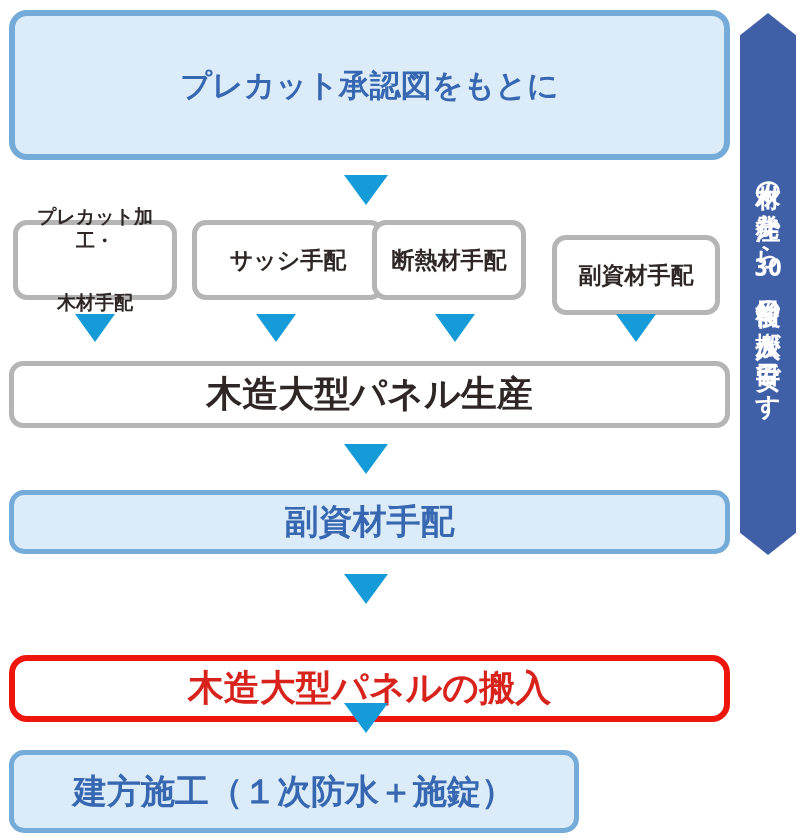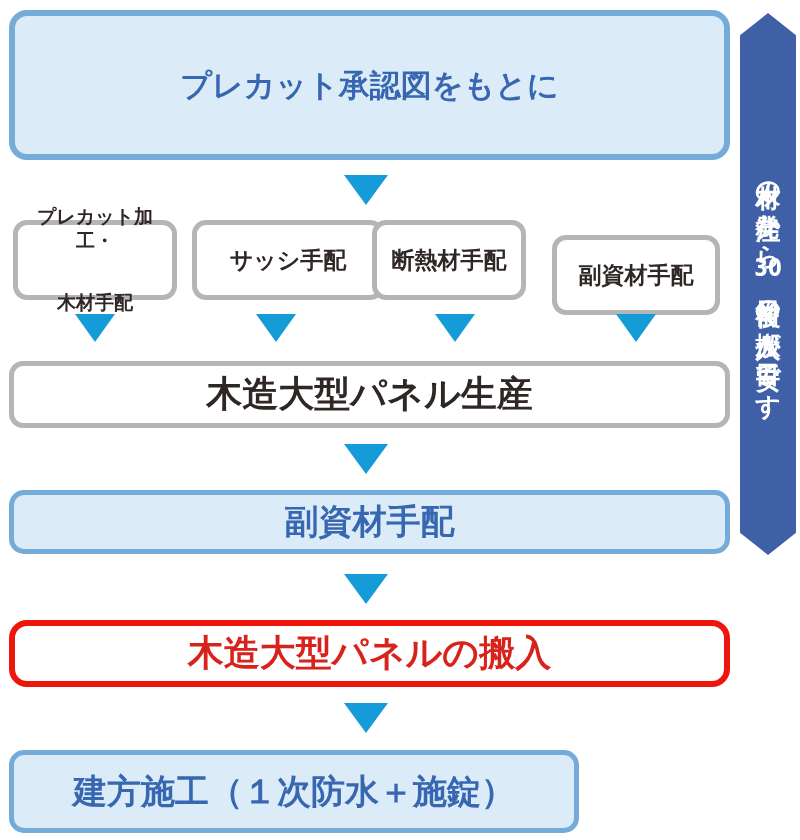--- a/index.html
+++ b/index.html
@@ -39,20 +39,21 @@
     background:#ffffff;
     border:5px solid var(--gray-border);
     border-radius:14px;
     color:var(--dark-text);
   }
   .red-box{
     background:#ffffff;
     border:6px solid var(--red-border);
     border-radius:18px;
     color:var(--red-text);
+    margin-top:35px;
   }
   .arrow{
     position:absolute;width:0;height:0;
     border-left:22px solid transparent;
     border-right:22px solid transparent;
     border-top:30px solid var(--arrow-blue);
   }
   .arrow.small{
     border-left-width:20px;
     border-right-width:20px;

